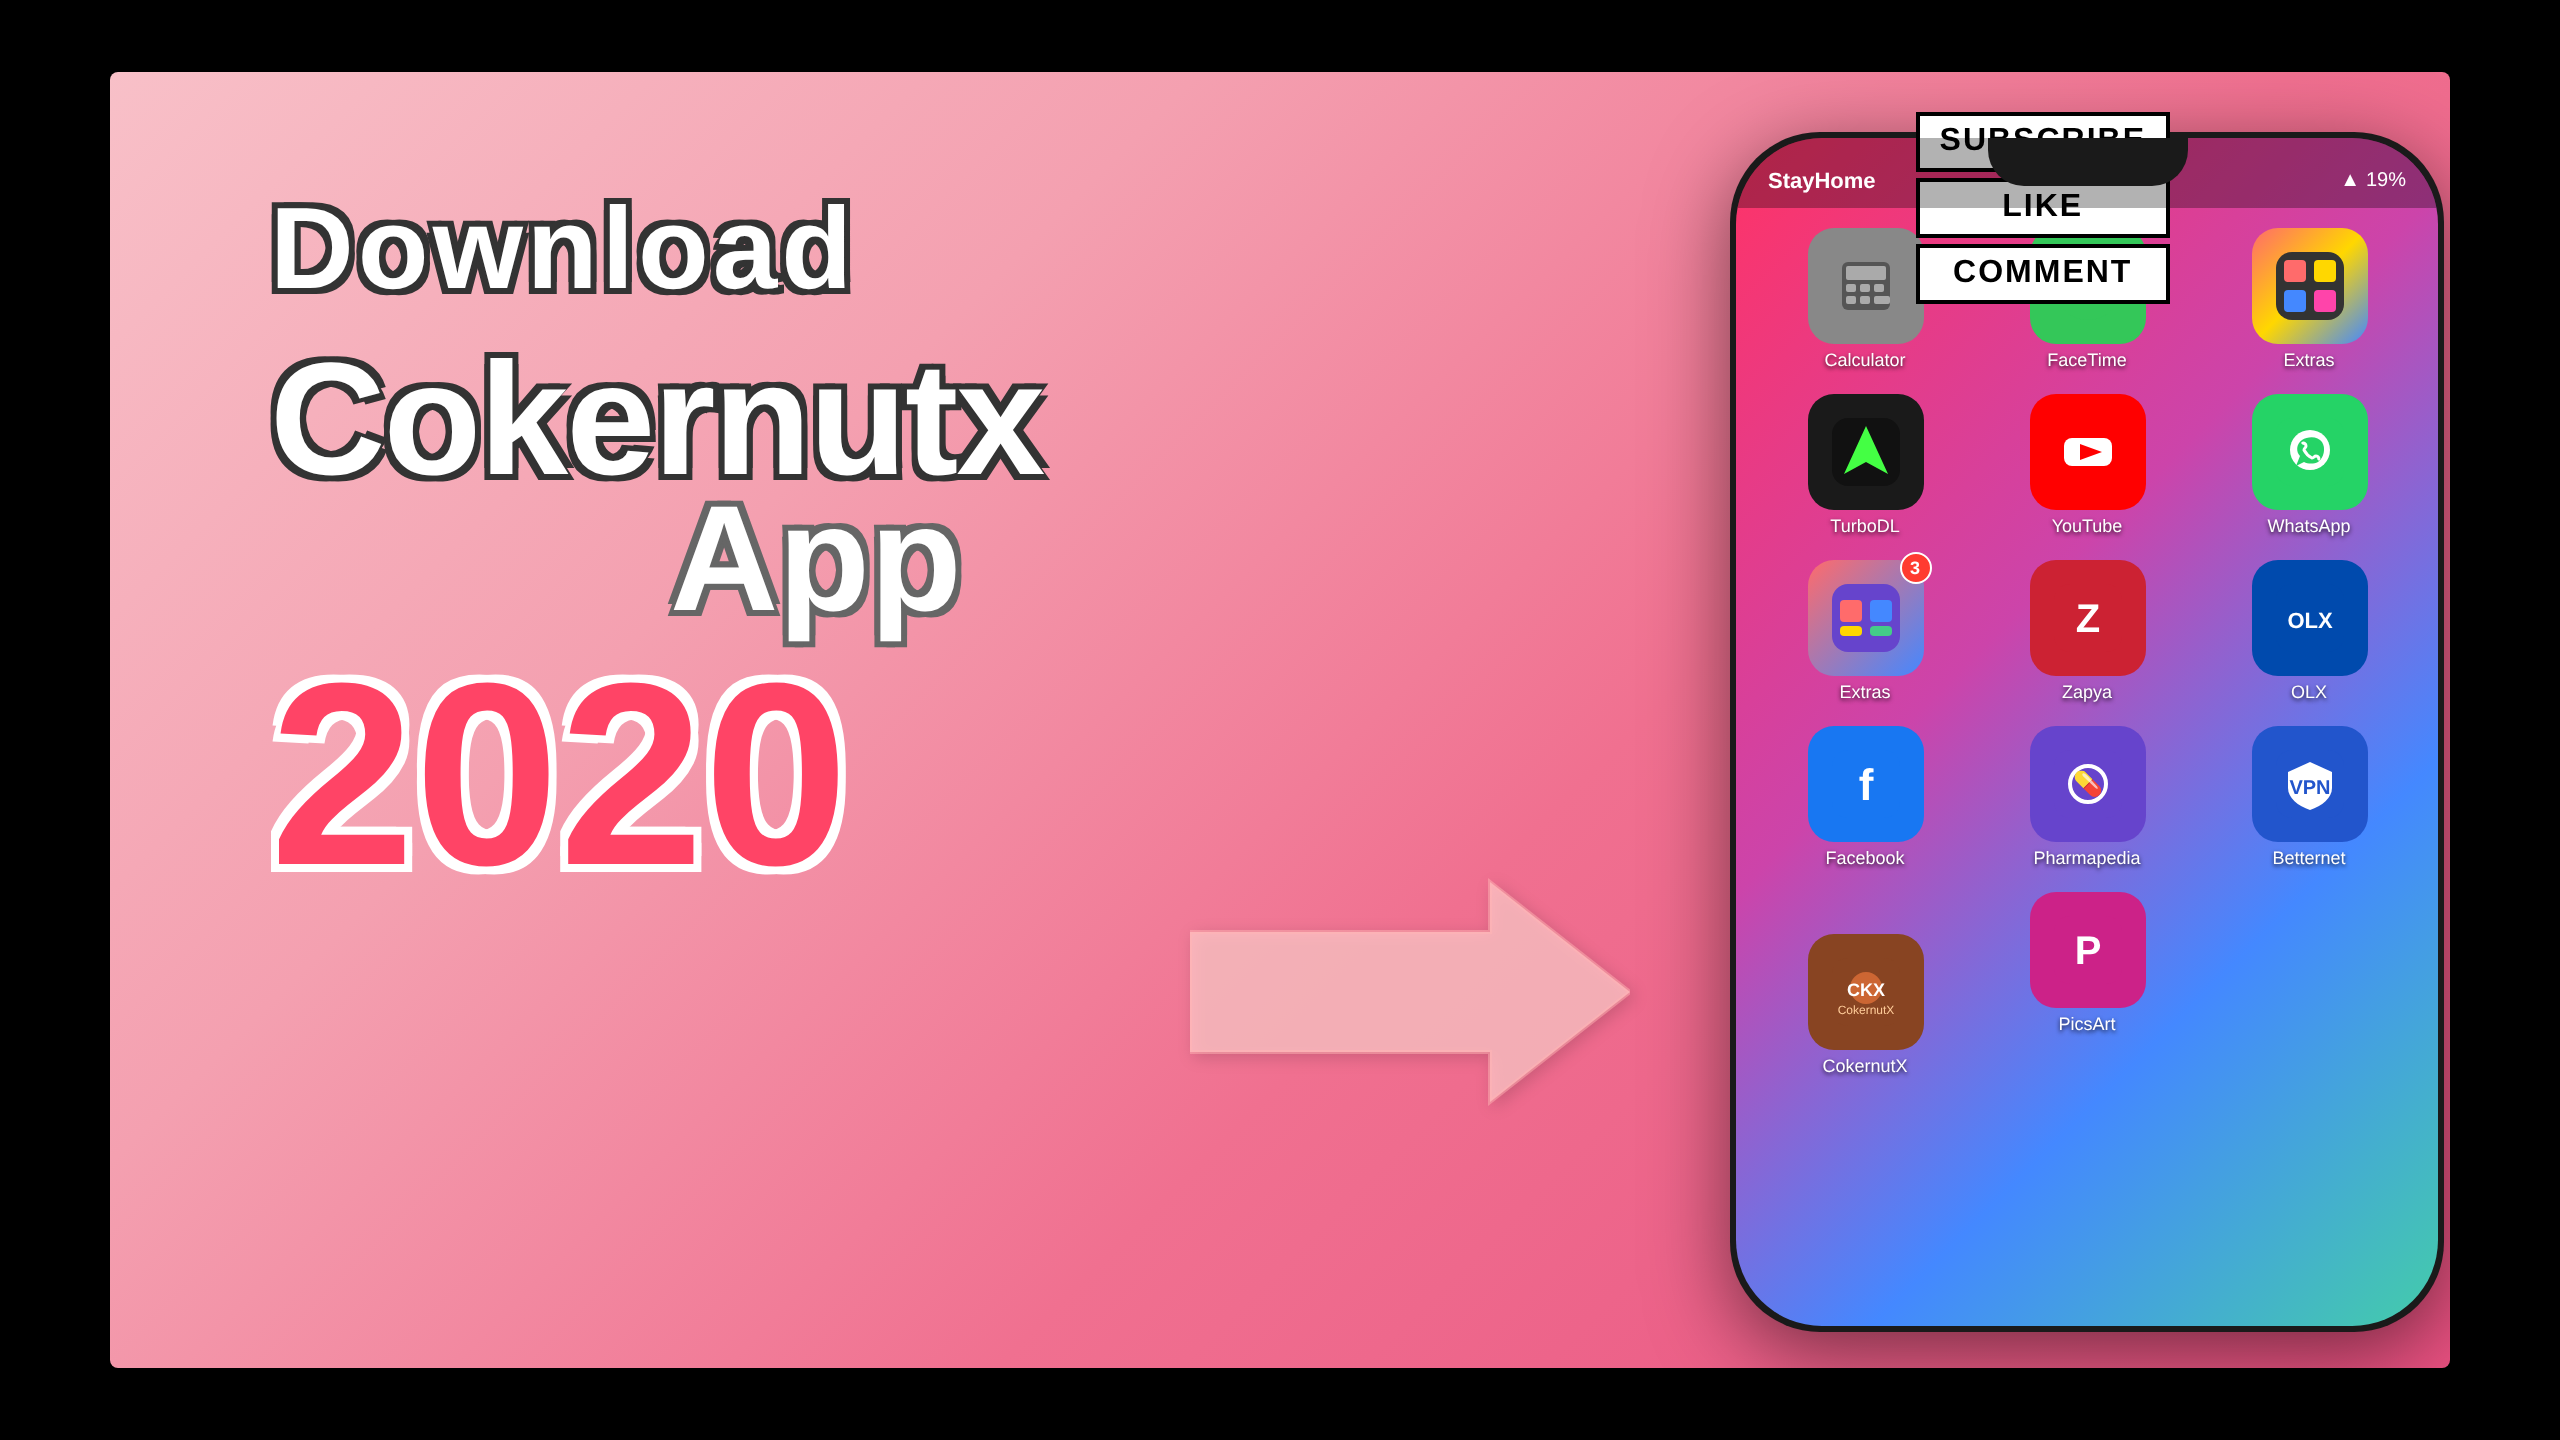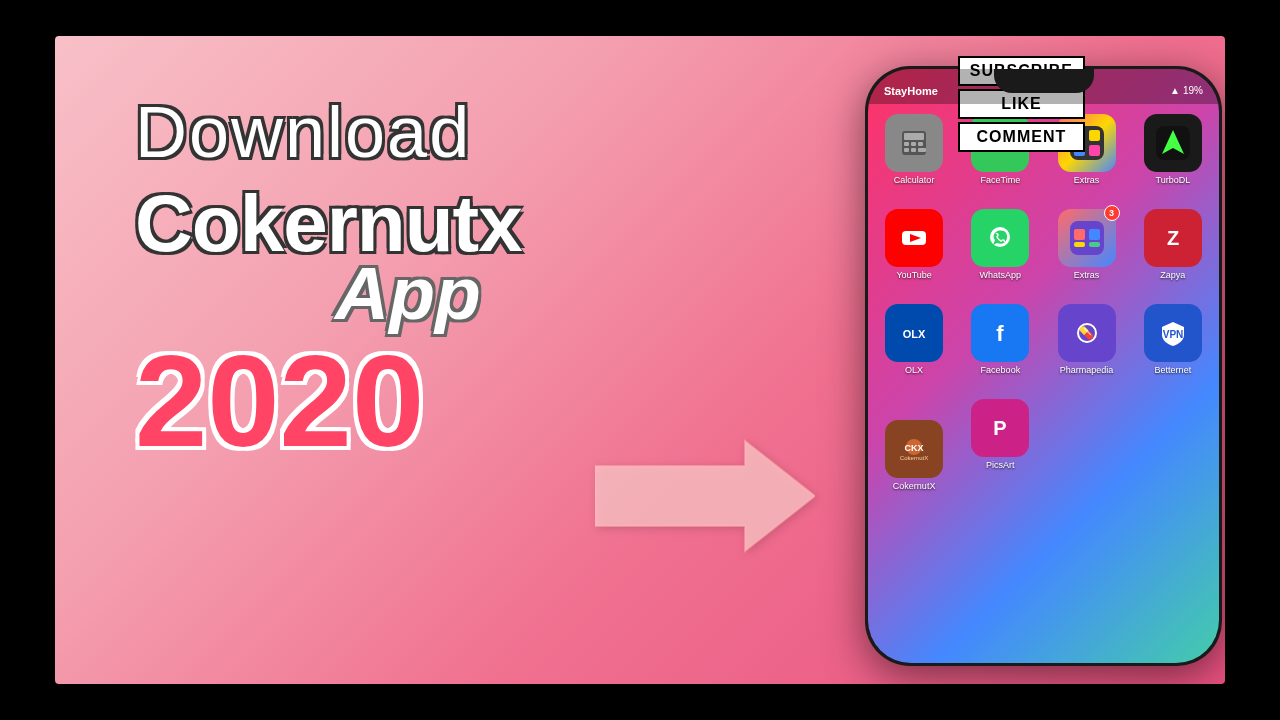--- a/index.html
+++ b/index.html
@@ -46,22 +46,22 @@
 
     
     .left-content {
       position: absolute;
       left: 80px;
       top: 60px;
       width: 680px;
     }
 
     .download-text {
-      font-size: 72px;
-      font-weight: 400;
+      font-size: 58px;
+      font-weight: 700;
       color: #fff;
       text-shadow: -3px -3px 0 #333, 3px -3px 0 #333, -3px 3px 0 #333, 3px 3px 0 #333;
       letter-spacing: 2px;
       line-height: 1;
       font-family: 'Arial Black', Arial, sans-serif;
     }
 
     .app-name-container {
       display: flex;
       flex-direction: column;
@@ -78,21 +78,20 @@
     }
 
     .app-text {
       font-size: 75px;
       font-weight: 900;
       color: #fff;
       text-shadow: -3px -3px 0 #666, 3px -3px 0 #666, -3px 3px 0 #666, 3px 3px 0 #666;
       font-family: 'Arial Black', Arial, sans-serif;
       margin-left: 200px;
       margin-top: -20px;
-      font-style: italic;
     }
 
     .year-text {
       font-size: 130px;
       font-weight: 900;
       color: #ff4466;
       text-shadow: -4px -4px 0 #fff, 4px -4px 0 #fff, -4px 4px 0 #fff, 4px 4px 0 #fff,
                    -2px -2px 0 #fff, 2px -2px 0 #fff, -2px 2px 0 #fff, 2px 2px 0 #fff;
       font-family: Liberation Sans, sans-serif;
       line-height: 1;
@@ -177,22 +176,22 @@
       z-index: 15;
     }
 
     
     .app-grid {
       position: absolute;
       top: 40px;
       left: 10px;
       right: 10px;
       display: grid;
-      grid-template-columns: repeat(4, 1fr);
-      gap: 24px;
+      grid-template-columns: repeat(3, 1fr);
+      gap: 12px;
       padding: 5px;
     }
 
     .app-item {
       display: flex;
       flex-direction: column;
       align-items: center;
       gap: 3px;
     }
 

